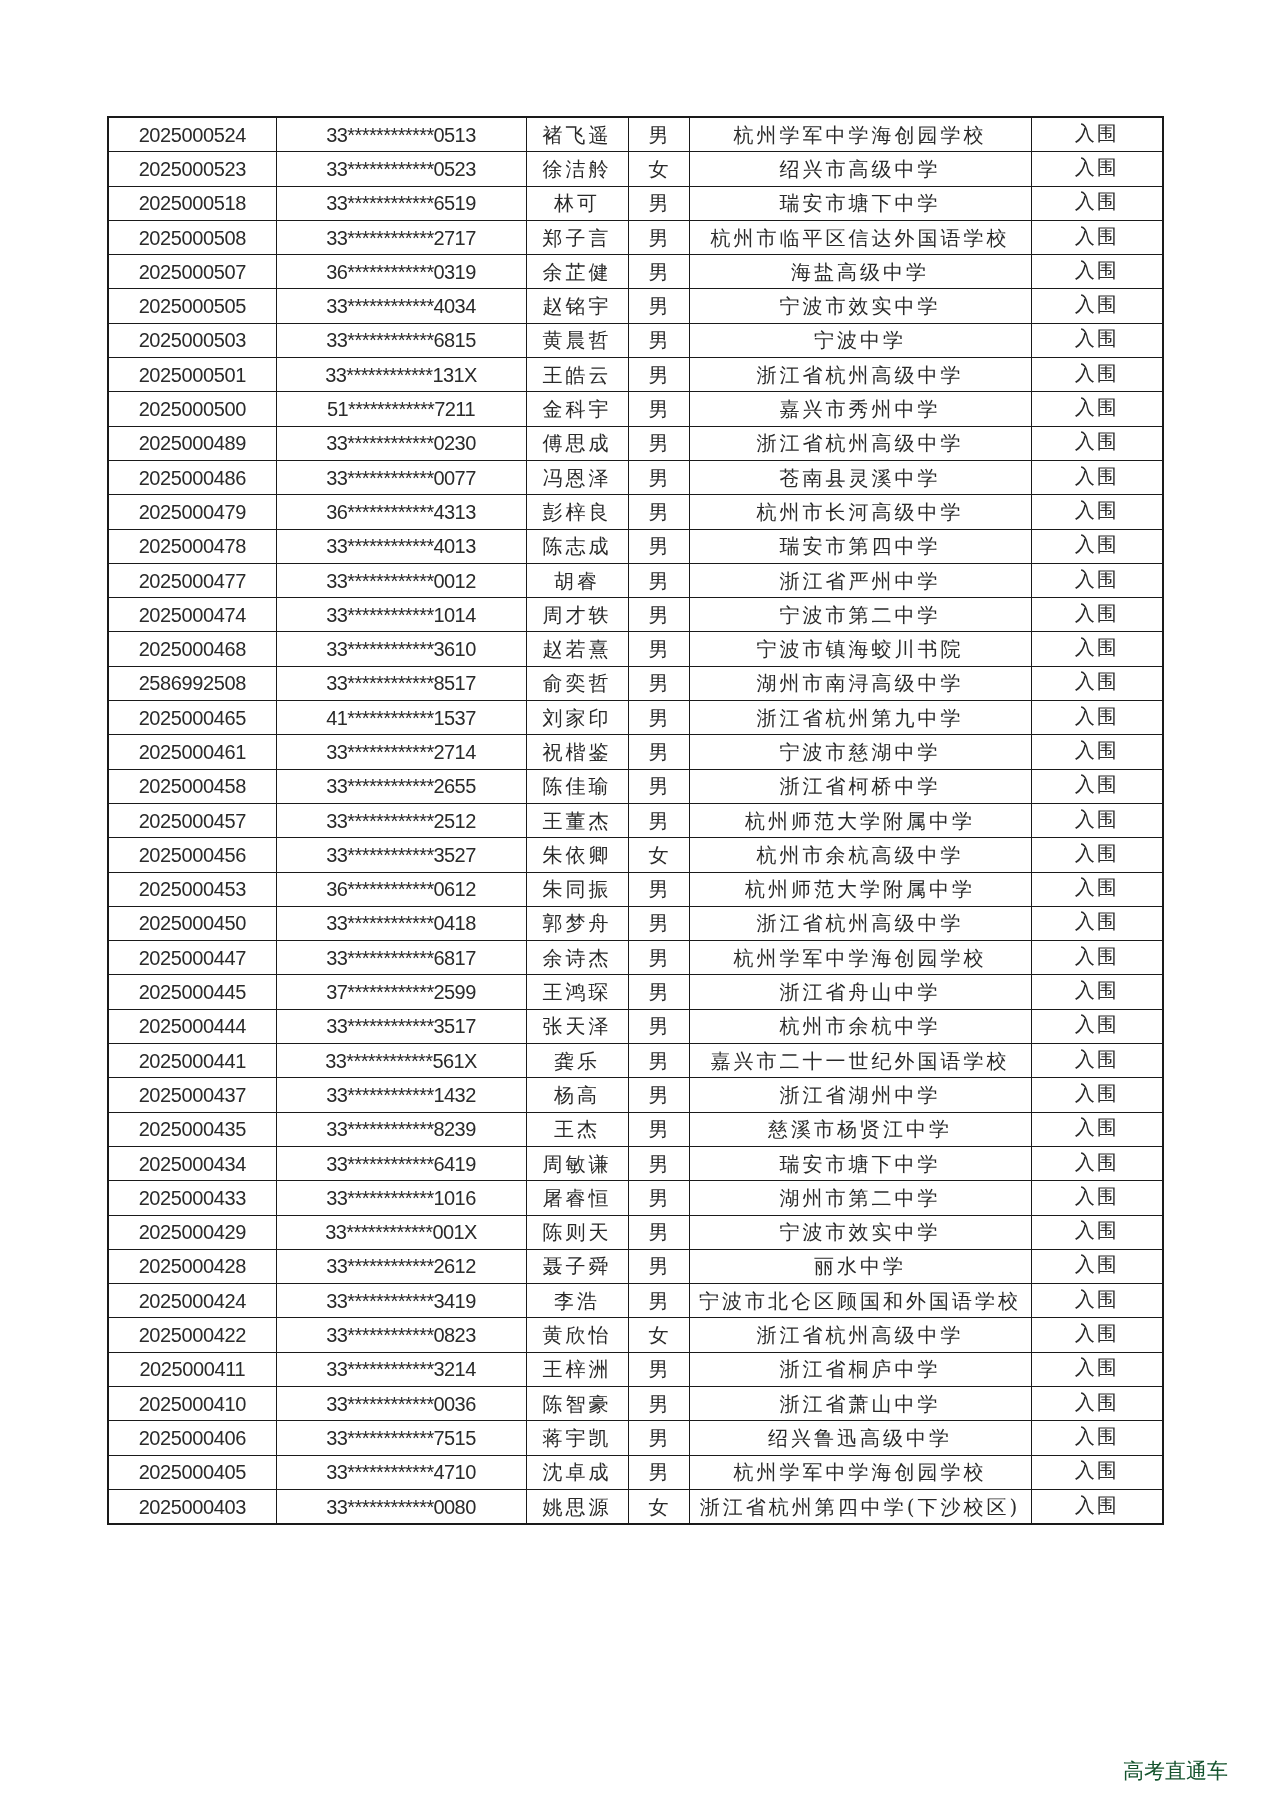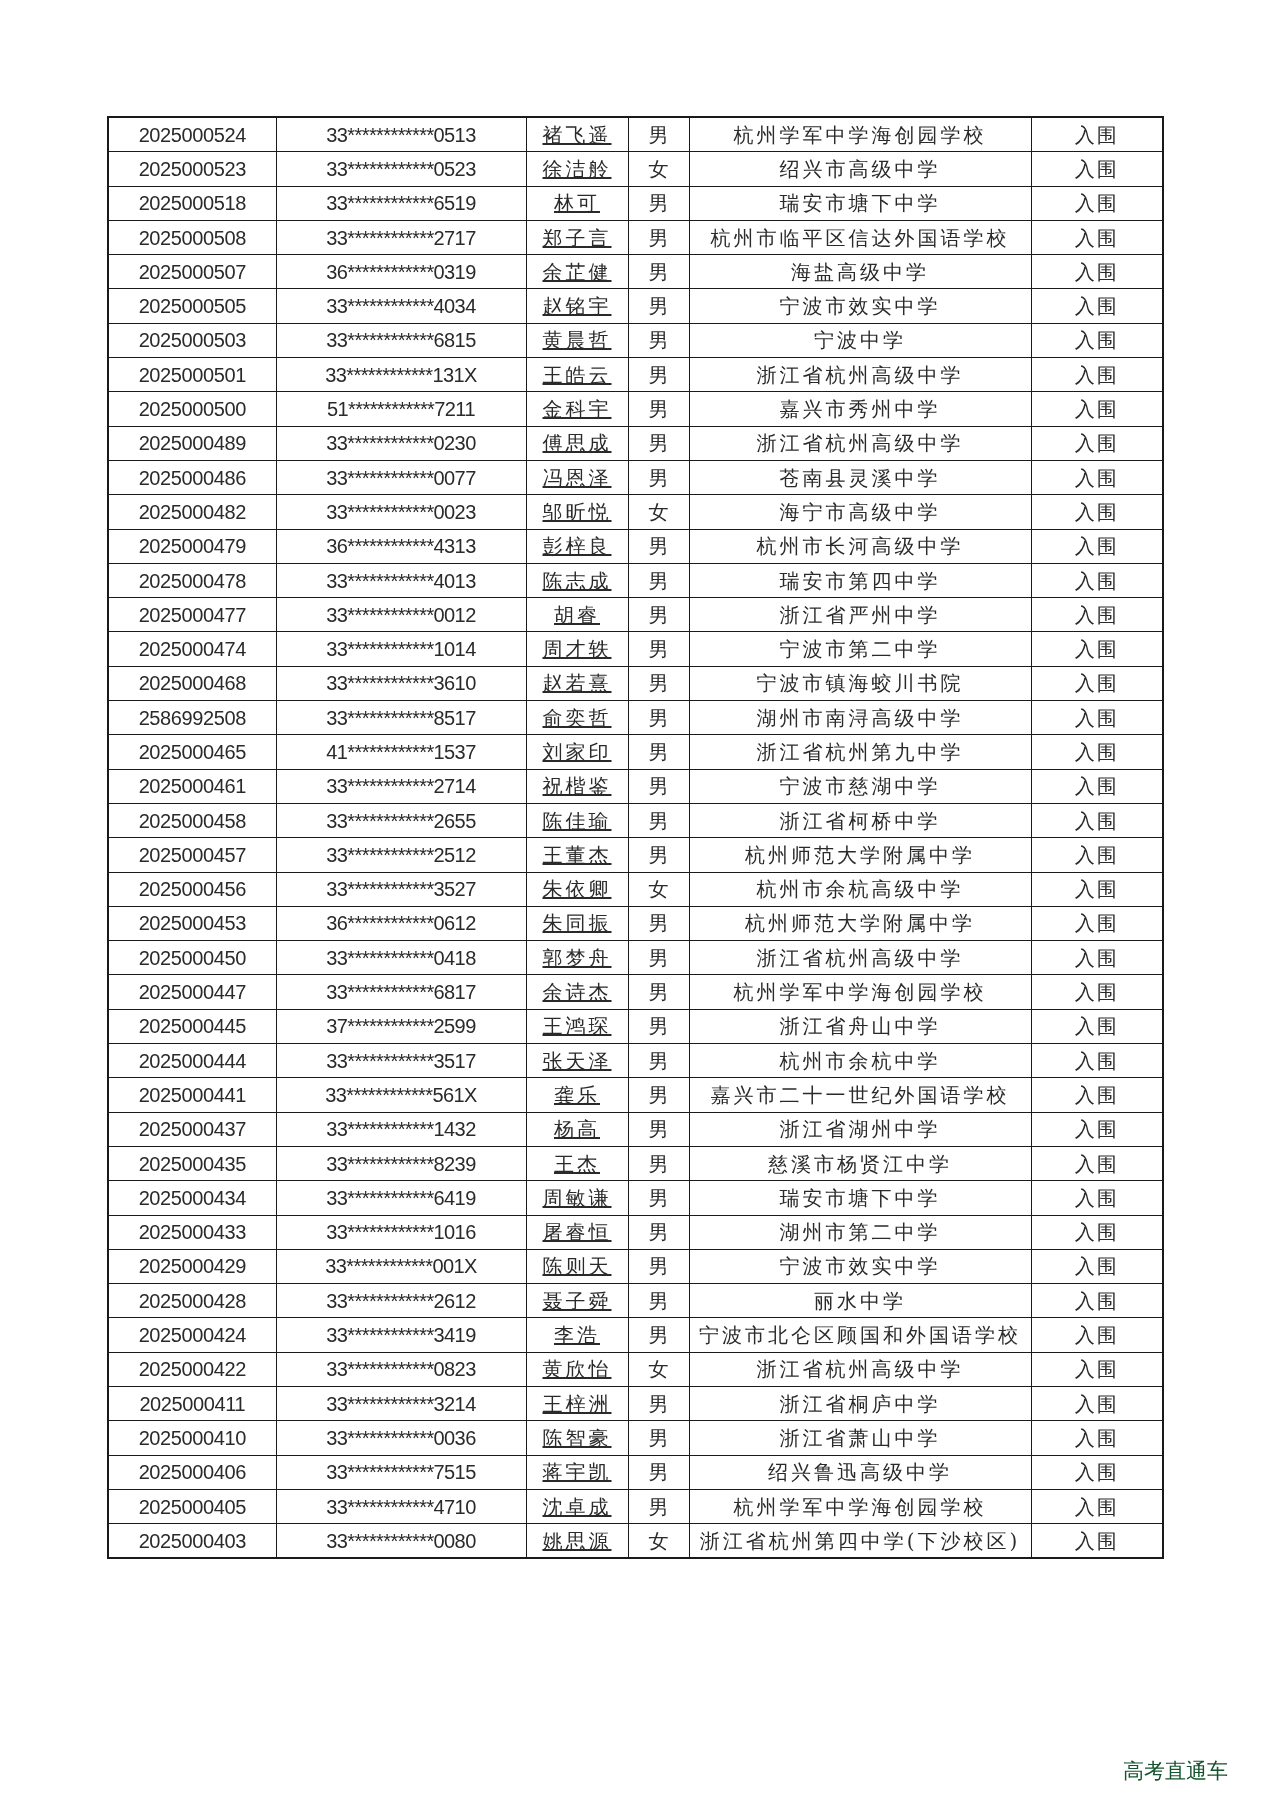--- a/index.html
+++ b/index.html
@@ -38,24 +38,24 @@
       text-align: center;
       vertical-align: middle;
       white-space: nowrap;
       overflow: hidden;
       font-size: 20px;
       line-height: 20px;
       color: #2a2a2a;
     }
     td.c-id { font-family: "Liberation Sans Narrow", "Liberation Sans", "DejaVu Sans", sans-serif; font-size: 21px; letter-spacing: -0.4px; }
     td.c-idcard { font-family: "Liberation Sans", "DejaVu Sans", sans-serif; font-size: 21px; letter-spacing: -0.6px; }
-    td.c-name { font-family: "DejaVu Serif", "Liberation Serif", serif; font-size: 20px; letter-spacing: 3px; text-decoration: underline; }
+    td.c-name { font-family: "DejaVu Serif", "Liberation Serif", serif; font-size: 20px; letter-spacing: 3px; }
     td.c-gender { font-family: "DejaVu Serif", "Liberation Serif", serif; font-size: 20px; }
     td.c-school { font-family: "DejaVu Serif", "Liberation Serif", serif; font-size: 20px; letter-spacing: 3px; }
-    td.c-status { font-family: Liberation Sans, sans-serif; font-size: 20px; letter-spacing: 2px; border-radius: 15px; }
+    td.c-status { font-family: Liberation Mono, monospace; font-size: 20px; letter-spacing: 2px; border-radius: 15px; }
     .watermark {
       position: absolute;
       left: 1123px;
       top: 1757px;
       font-size: 21px;
       color: #14532d;
       font-family: "DejaVu Sans", "Liberation Sans", sans-serif;
       letter-spacing: 0px;
     }
   </style>
@@ -166,28 +166,20 @@
 
   <tr>
     <td class="c-id">2025000486</td>
     <td class="c-idcard" colspan="2">33************0077</td>
     <td class="c-name">冯恩泽</td>
     <td class="c-gender">男</td>
     <td class="c-school">苍南县灵溪中学</td>
     <td class="c-status">入围</td>
   </tr>
 
-  <tr>
-    <td class="c-id">2025000482</td>
-    <td class="c-idcard" colspan="2">33************0023</td>
-    <td class="c-name">邬昕悦</td>
-    <td class="c-gender">女</td>
-    <td class="c-school">海宁市高级中学</td>
-    <td class="c-status">入围</td>
-  </tr>
 
   <tr>
     <td class="c-id">2025000479</td>
     <td class="c-idcard" colspan="2">36************4313</td>
     <td class="c-name">彭梓良</td>
     <td class="c-gender">男</td>
     <td class="c-school">杭州市长河高级中学</td>
     <td class="c-status">入围</td>
   </tr>
 

